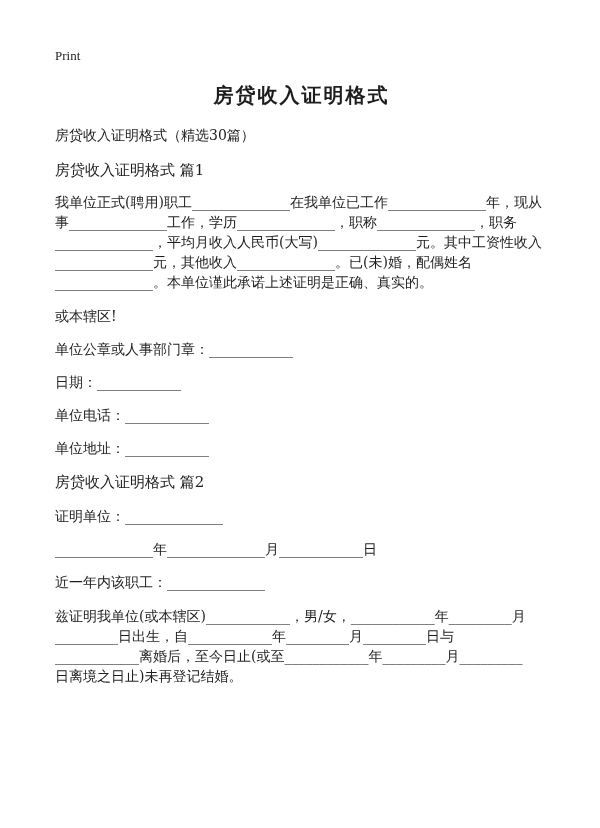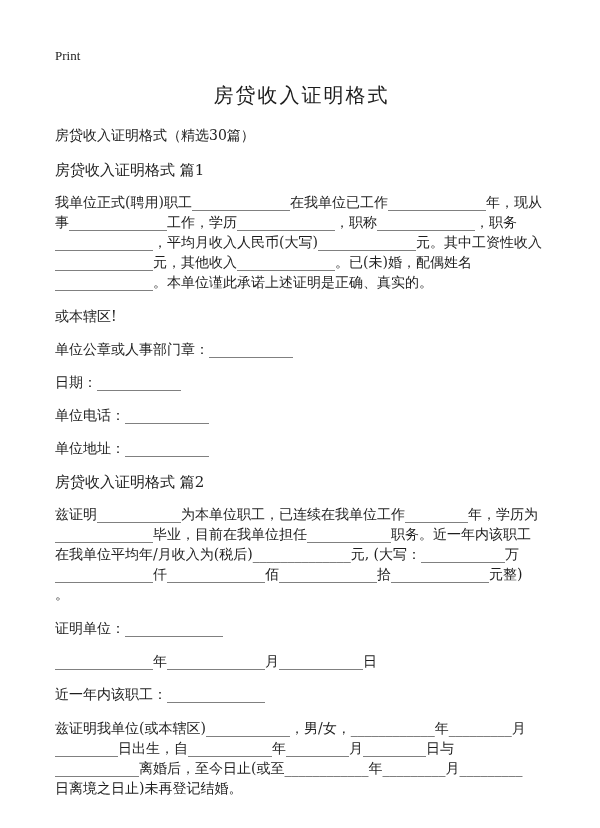--- a/index.html
+++ b/index.html
@@ -18,21 +18,21 @@
   .print-label {
     font-family: "Liberation Serif", serif;
     font-size: 13px;
     color: #1d1d1d;
     margin: 0 0 2px 0;
     display: inline-block;
   }
   .doc-title {
     text-align: center;
     font-size: 20px;
-    font-weight: normal;
+    font-weight: bold;
     letter-spacing: 2px;
     margin: 16px 0 18px 0;
   }
   .subtitle {
     font-size: 14px;
     margin: 16px 0 14px 0;
   }
   .section-heading {
     font-size: 15px;
     font-weight: normal;
@@ -78,25 +78,20 @@
 
   <p class="line">日期：____________</p>
 
   <p class="line">单位电话：____________</p>
 
   <p class="line">单位地址：____________</p>
 
   
   <h2 class="section-heading">房贷收入证明格式 篇2</h2>
 
-  <p class="para">兹证明____________为本单位职工，已连续在我单位工作_________年，学历为
-______________毕业，目前在我单位担任____________职务。近一年内该职工
-在我单位平均年/月收入为(税后)______________元, (大写：____________万
-______________仟______________佰______________拾______________元整)
-。</p>
 
   <p class="line">证明单位：______________</p>
 
   <p class="line">______________年______________月____________日</p>
 
   
 
   <p class="line">近一年内该职工：______________</p>
 
   <p class="para">兹证明我单位(或本辖区)____________，男/女，____________年_________月

